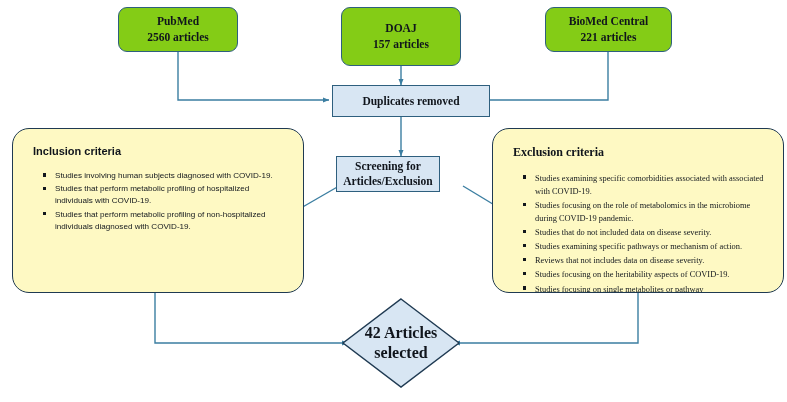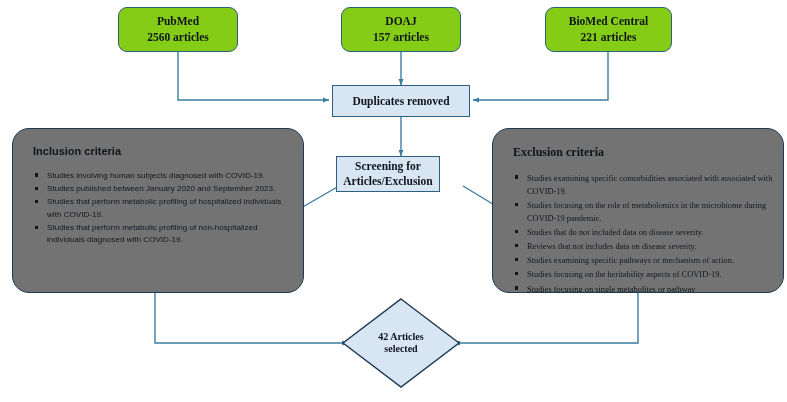--- a/index.html
+++ b/index.html
@@ -54,34 +54,34 @@
     font-weight: bold;
     font-size: 11.5px;
     color: #10151c;
     line-height: 1.3;
   }
 
   
   .panel {
     position: absolute;
     box-sizing: border-box;
-    background: #737373;
+    background: #fef9c3;
     border: 1.6px solid #1f3a52;
     border-radius: 17px;
     z-index: 2;
     overflow: hidden;
     padding: 14px 10px 10px 14px;
   }
   .panel-title {
     font-weight: bold;
     color: #10151c;
     margin: 0 0 10px 6px;
   }
   .panel ul {
-    margin: 0;
+    margin: 8px;
     padding: 0 0 0 20px;
     list-style: none;
   }
   .panel li {
     position: relative;
     color: #12171d;
     margin-bottom: 1px;
   }
   .panel li::before {
     content: "";
@@ -118,21 +118,21 @@
     left: 0;
     top: 0;
     width: 100%;
     height: 100%;
     display: flex;
     flex-direction: column;
     align-items: center;
     justify-content: center;
     font-family: "Liberation Serif", serif;
     font-weight: bold;
-    font-size: 10px;
+    font-size: 16px;
     color: #10151c;
     line-height: 1.25;
     text-align: center;
   }
 </style>
 </head>
 <body>
 
 <div id="canvas">
 
@@ -162,63 +162,62 @@
     </g>
   </svg>
 
   <div class="node source" style="left:118px; top:7px; width:120px; height:45px;">
     <div>
       <span>PubMed</span><br>
       <span>2560 articles</span>
     </div>
   </div>
 
-  <div class="node source" style="left:341px; top:7px; width:120px; height:45px;">
+  <div class="node source" style="left:341px; top:7px; width:120px; height:59px;">
     <div>
       <span>DOAJ</span><br>
       <span>157 articles</span>
     </div>
   </div>
 
   <div class="node source" style="left:545px; top:7px; width:127px; height:45px;">
     <div>
       <span>BioMed Central</span><br>
       <span>221 articles</span>
     </div>
   </div>
 
-  <div class="node process" style="left:332px; top:85px; width:138px; height:32px;">
+  <div class="node process" style="left:332px; top:85px; width:158px; height:32px;">
     <span>Duplicates removed</span>
   </div>
 
   <div class="node process" style="left:336px; top:156px; width:104px; height:36px;">
     <div>
       <span>Screening for</span><br>
       <span>Articles/Exclusion</span>
     </div>
   </div>
 
   <div class="panel panel-inclusion" style="left:12px; top:128px; width:292px; height:165px;">
     <div class="panel-title">Inclusion criteria</div>
     <ul>
       <li>Studies involving human subjects diagnosed with COVID-19.</li>
-      <li>Studies published between January 2020 and September 2023.</li>
       <li>Studies that perform metabolic profiling of hospitalized individuals with COVID-19.</li>
       <li>Studies that perform metabolic profiling of non-hospitalized individuals diagnosed with COVID-19.</li>
     </ul>
   </div>
 
   <div class="panel panel-exclusion" style="left:492px; top:128px; width:292px; height:165px;">
     <div class="panel-title">Exclusion criteria</div>
     <ul>
       <li>Studies examining specific comorbidities associated with associated with COVID-19.</li>
       <li>Studies focusing on the role of metabolomics in the microbiome during COVID-19 pandemic.</li>
       <li>Studies that do not included data on disease severity.</li>
+      <li>Studies examining specific pathways or mechanism of action.</li>
       <li>Reviews that not includes data on disease severity.</li>
-      <li>Studies examining specific pathways or mechanism of action.</li>
       <li>Studies focusing on the heritability aspects of COVID-19.</li>
       <li>Studies focusing on single metabolites or pathway</li>
 
     </ul>
   </div>
 
   <div class="diamond-wrap" style="left:341px; top:297px; width:120px; height:92px;">
     <svg width="120" height="92" viewBox="0 0 120 92">
       <polygon points="60,2 118,46 60,90 2,46" fill="#d8e6f3" stroke="#1f3a52" stroke-width="1.4"></polygon>
     </svg>

